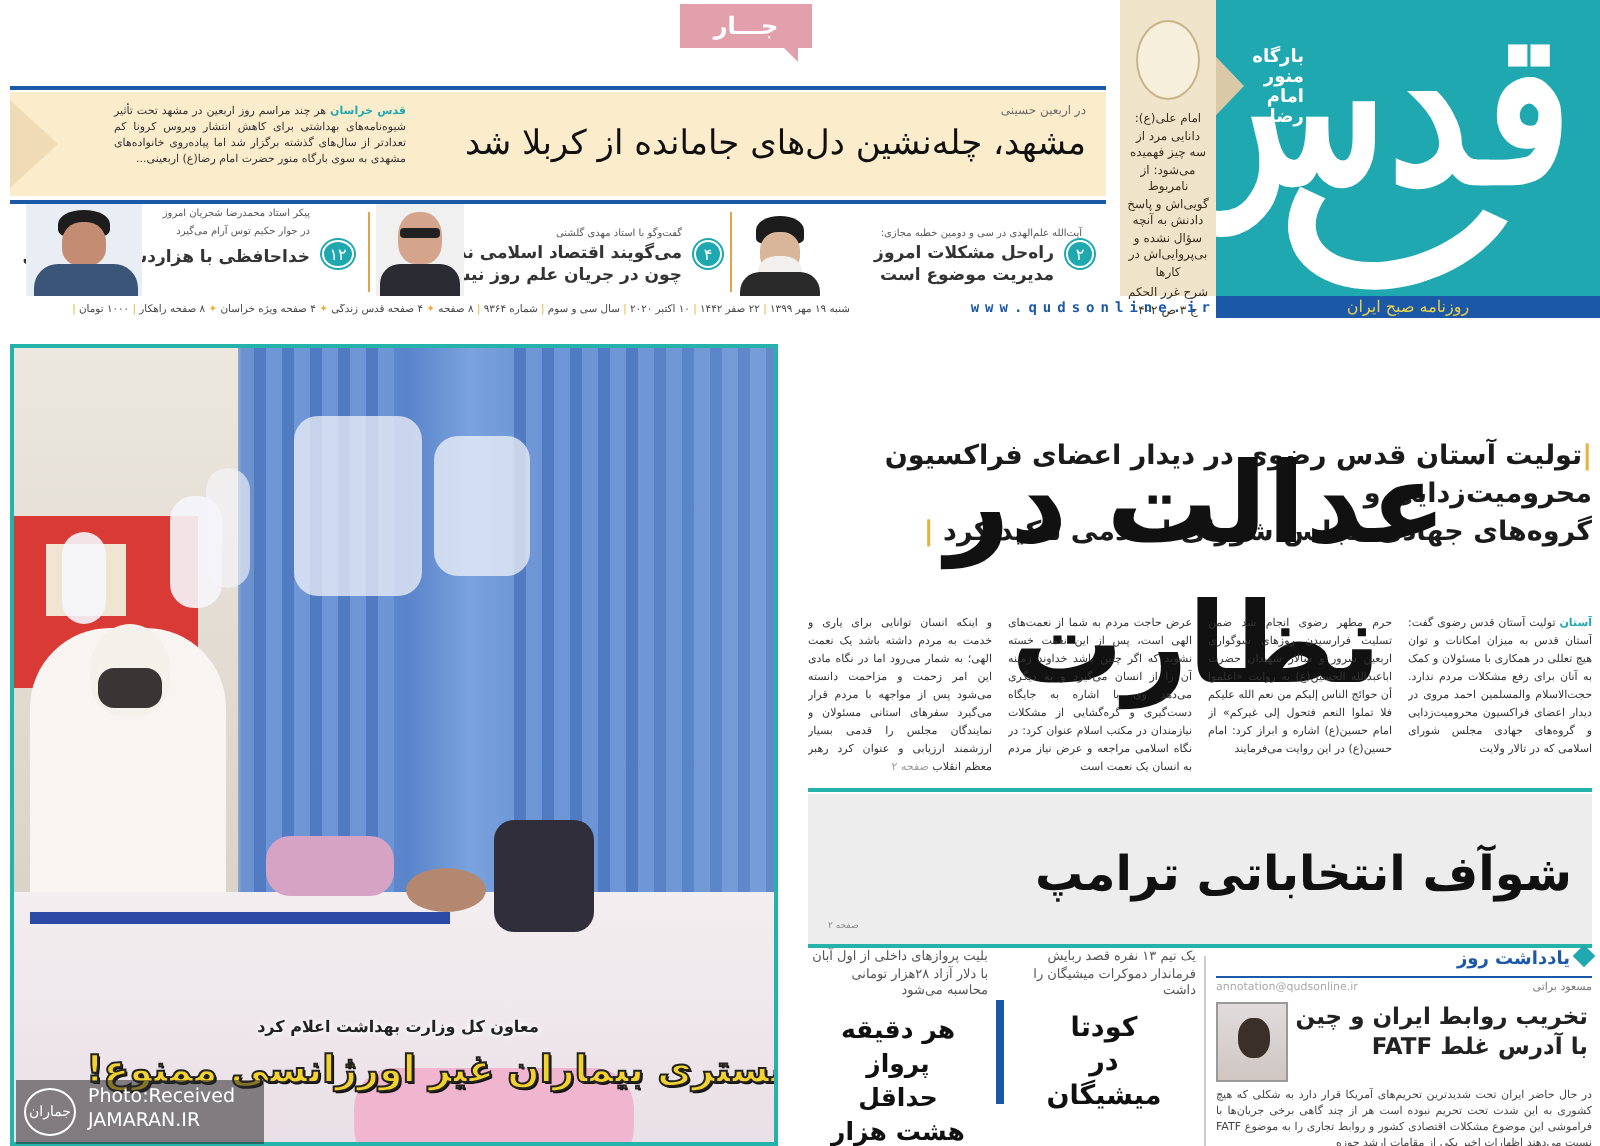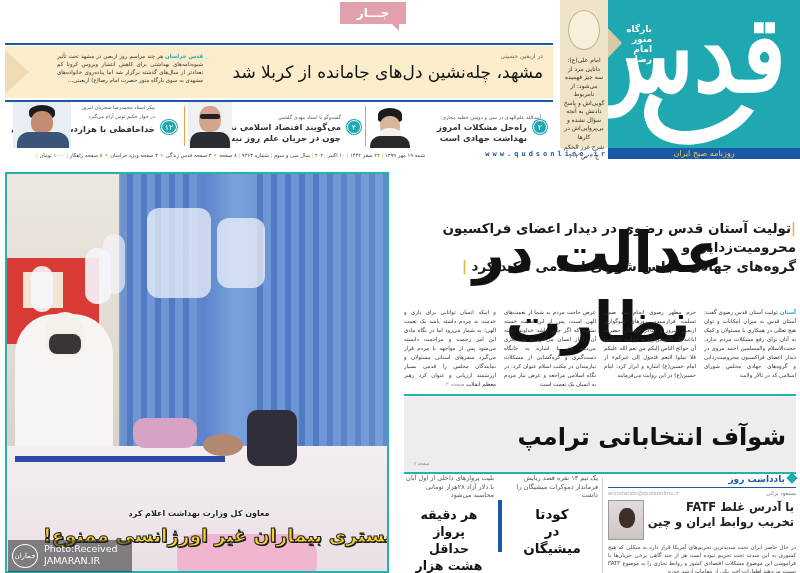--- a/index.html
+++ b/index.html
@@ -216,21 +216,21 @@
   </div>
 </div>
 
 <div class="abs blue-rule rule-mid"></div>
 <div class="abs teasers">
 
   <div class="teaser" style="right:0; width:185px;">
     <div class="num" style="right:6px;">۲</div>
     <div class="kick" style="right:12px;">آیت‌الله علم‌الهدی در سی و دومین خطبه مجازی:</div>
     <div class="ttl" style="right:26px;">راه‌حل مشکلات امروز</div>
-    <div class="ttl" style="right:26px; top:31px;">بهداشت جهادی است</div>
+    <div class="ttl" style="right:26px; top:31px;">مدیریت موضوع است</div>
     <div class="portrait" style="left:0; width:44px;">
       <div class="head" style="left:10px; top:6px; width:24px; height:14px; background:#1c1c1c; border-radius:50% 50% 20% 20%;"></div>
       <div class="head" style="left:12px; top:14px; width:20px; height:20px; background:#d9b59a;"></div>
       <div class="head" style="left:11px; top:26px; width:22px; height:16px; background:#f2f0ee;"></div>
       <div style="position:absolute; left:2px; top:34px; width:40px; height:12px; background:#2a2a2a; border-radius:10px 10px 0 0;"></div>
     </div>
   </div>
   <div class="teaser-sep" style="right:187px;"></div>
 
   <div class="teaser" style="right:190px; width:175px;">
@@ -344,22 +344,22 @@
 <div class="abs b-col" style="left:608px; width:188px;">
   <div class="note-head">
     <span class="dot"></span><span>یادداشت روز</span>
   </div>
   <div class="note-meta">
     <span>مسعود براتی</span>
     <span class="email">annotation@qudsonline.ir</span>
   </div>
   <div class="note-body">
     <div class="note-ttl">
+      <div>تخریب روابط ایران و چین</div>
       <div>با آدرس غلط FATF</div>
-      <div>تخریب روابط ایران و چین</div>
     </div>
     <div class="note-photo"></div>
   </div>
   <div class="note-text">در حال حاضر ایران تحت شدیدترین تحریم‌های آمریکا قرار دارد به شکلی که هیچ کشوری به این شدت تحت تحریم نبوده است هر از چند گاهی برخی جریان‌ها با فراموشی این موضوع مشکلات اقتصادی کشور و روابط تجاری را به موضوع FATF نسبت می‌دهند اظهارات اخیر یکی از مقامات ارشد حوزه</div>
 </div>
 <div class="abs b-divider" style="left:602px;"></div>
 
 <div class="abs b-col" style="left:506px; width:92px;">
   <div class="b-kick">یک تیم ۱۳ نفره قصد ربایش فرماندار دموکرات میشیگان را داشت</div>
   <div class="b-ttl">

